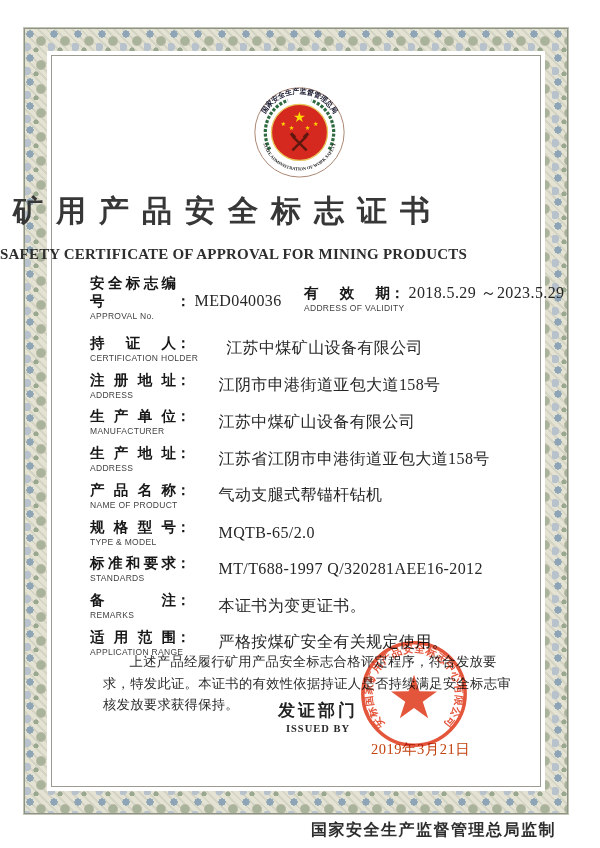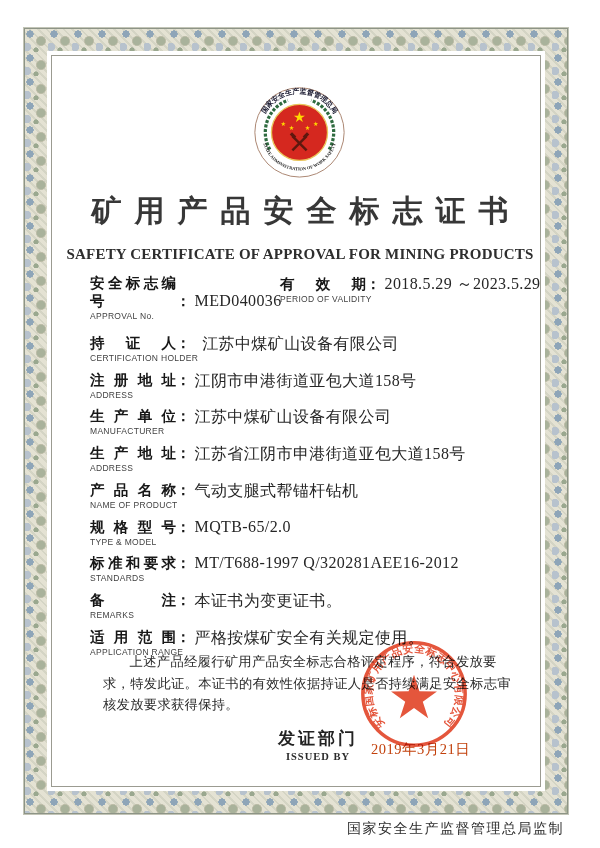--- a/index.html
+++ b/index.html
@@ -29,33 +29,33 @@
     position:absolute; left:47px; top:51px; width:498px; height:740px;
     background:#ffffff;
   }
   .frame-line {
     position:absolute; left:51px; top:55px; width:488px; height:730px;
     border:1px solid #9b9b91;
   }
 
   .emblem { position:absolute; left:252px; top:83px; width:95px; height:95px; }
 
-  .header { position:absolute; left:0; top:193px; width:600px; text-align:center; }
+  .header { position:absolute; left:0; top:193px; width:600px; text-align:left; }
   .title-zh {
     font-size:30px; font-weight:bold; color:#373737;
     letter-spacing:13px; padding-left:13px; line-height:1.2;
   }
   .title-en {
     font-size:15px; font-weight:bold; color:#2e2e2e;
     letter-spacing:0.2px; margin-top:17px;
     font-family:"Liberation Serif", serif;
   }
 
   .fields { position:absolute; left:90px; top:274px; width:425px; }
-  .field-row { display:flex; align-items:flex-start; margin-bottom:7px; min-height:29px; }
+  .field-row { display:flex; align-items:center; margin-bottom:7px; min-height:29px;gap:24px; }
   .field-row .cell { display:flex; align-items:baseline; }
   .lbl-wrap { flex:none; }
   .zh-label {
     display:inline-block; width:86px;
     font-size:14.5px; font-weight:bold; color:#171717;
     text-align:justify; text-align-last:justify;
     line-height:1.25;
   }
   .colon { font-size:14.5px; font-weight:bold; color:#171717; }
   .sub-label {
@@ -70,37 +70,37 @@
   .row-approval { margin-bottom:12px; }
   .row-approval .col-left { width:190px; flex:none; }
   .row-standards { margin-top:7px; }
 
   .declaration {
     position:absolute; left:103px; top:651px; width:412px;
     font-size:13.3px; color:#2c2c2c; line-height:1.62;
     text-indent:2em; letter-spacing:0.3px;
   }
 
-  .issued { position:absolute; left:266px; top:699px; width:104px; text-align:center;margin-top:28px; }
+  .issued { position:absolute; left:266px; top:699px; width:104px; text-align:center; }
   .issued-zh { font-size:17px; font-weight:bold; color:#222; letter-spacing:3px; }
   .issued-en { font-size:10.5px; font-weight:bold; color:#2a2a2a; letter-spacing:1px; margin-top:1px; }
 
   .issue-date {
     position:absolute; left:371px; top:740px;
     font-size:14.5px; color:#c2410c; letter-spacing:0.5px; font-weight:normal;text-align:right;
   }
 
   .seal {
     position:absolute; left:358px; top:638px; width:112px; height:112px;
     mix-blend-mode:multiply; opacity:0.92;
   }
 
   .footer-credit {
-    position:absolute; right:36px; top:820px;
-    font-size:14px; font-weight:normal; color:#2d2d2d; letter-spacing:1.5px;
+    position:absolute; right:44px; top:820px;
+    font-size:16px; font-weight:bold; color:#2d2d2d; letter-spacing:1.5px;
   }
 </style>
 </head>
 <body>
 
 <div class="page">
 
   <div class="frame"></div>
   <div class="frame-hole"></div>
   <div class="frame-line"></div>
@@ -142,21 +142,21 @@
       <div class="cell col-left">
         <div class="lbl-wrap">
           <div><span class="zh-label">安全标志编号</span><span class="colon">：</span></div>
           <div class="sub-label">APPROVAL No.</div>
         </div>
         <div class="val">MED040036</div>
       </div>
       <div class="cell">
         <div class="lbl-wrap">
           <div><span class="zh-label">有效期</span><span class="colon">：</span></div>
-          <div class="sub-label">PERIOD OF VALIDITY</div>
+          <div class="sub-label">ADDRESS OF VALIDITY</div>
         </div>
         <div class="val">2018.5.29 ～2023.5.29</div>
       </div>
     </div>
 
     <div class="field-row">
       <div class="lbl-wrap">
         <div><span class="zh-label">持证人</span><span class="colon">：</span></div>
         <div class="sub-label">CERTIFICATION HOLDER</div>
       </div>

